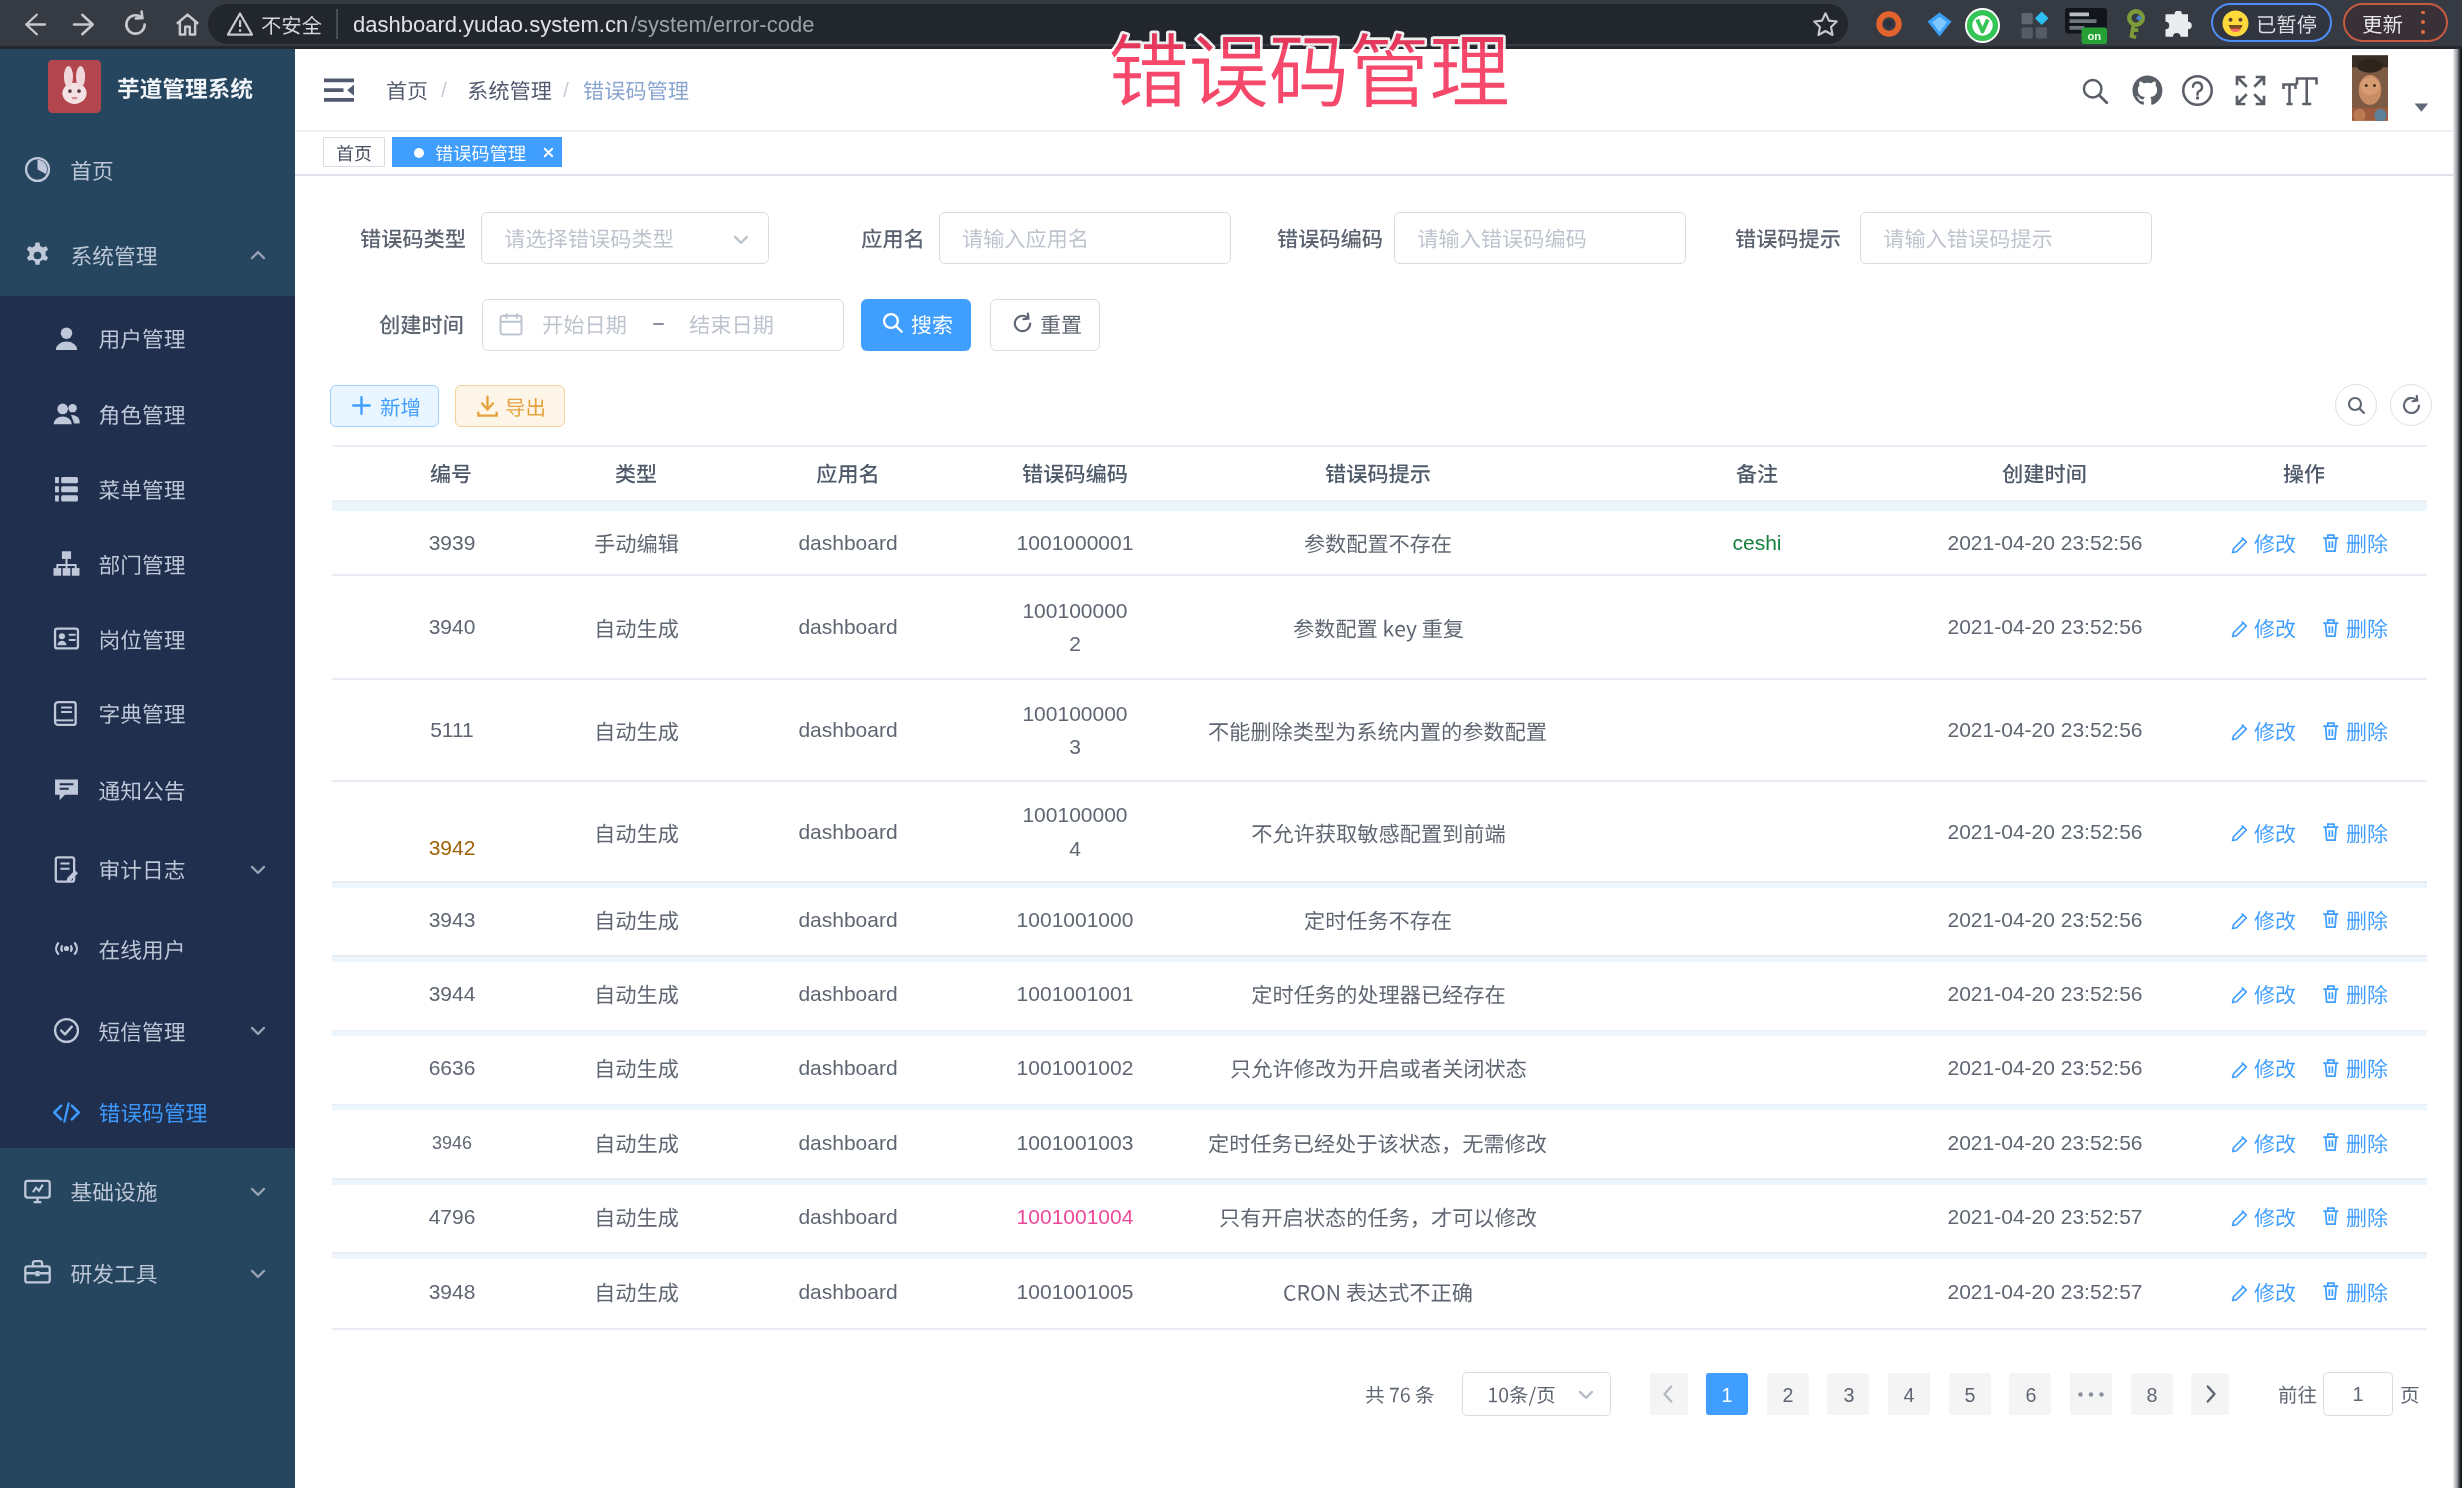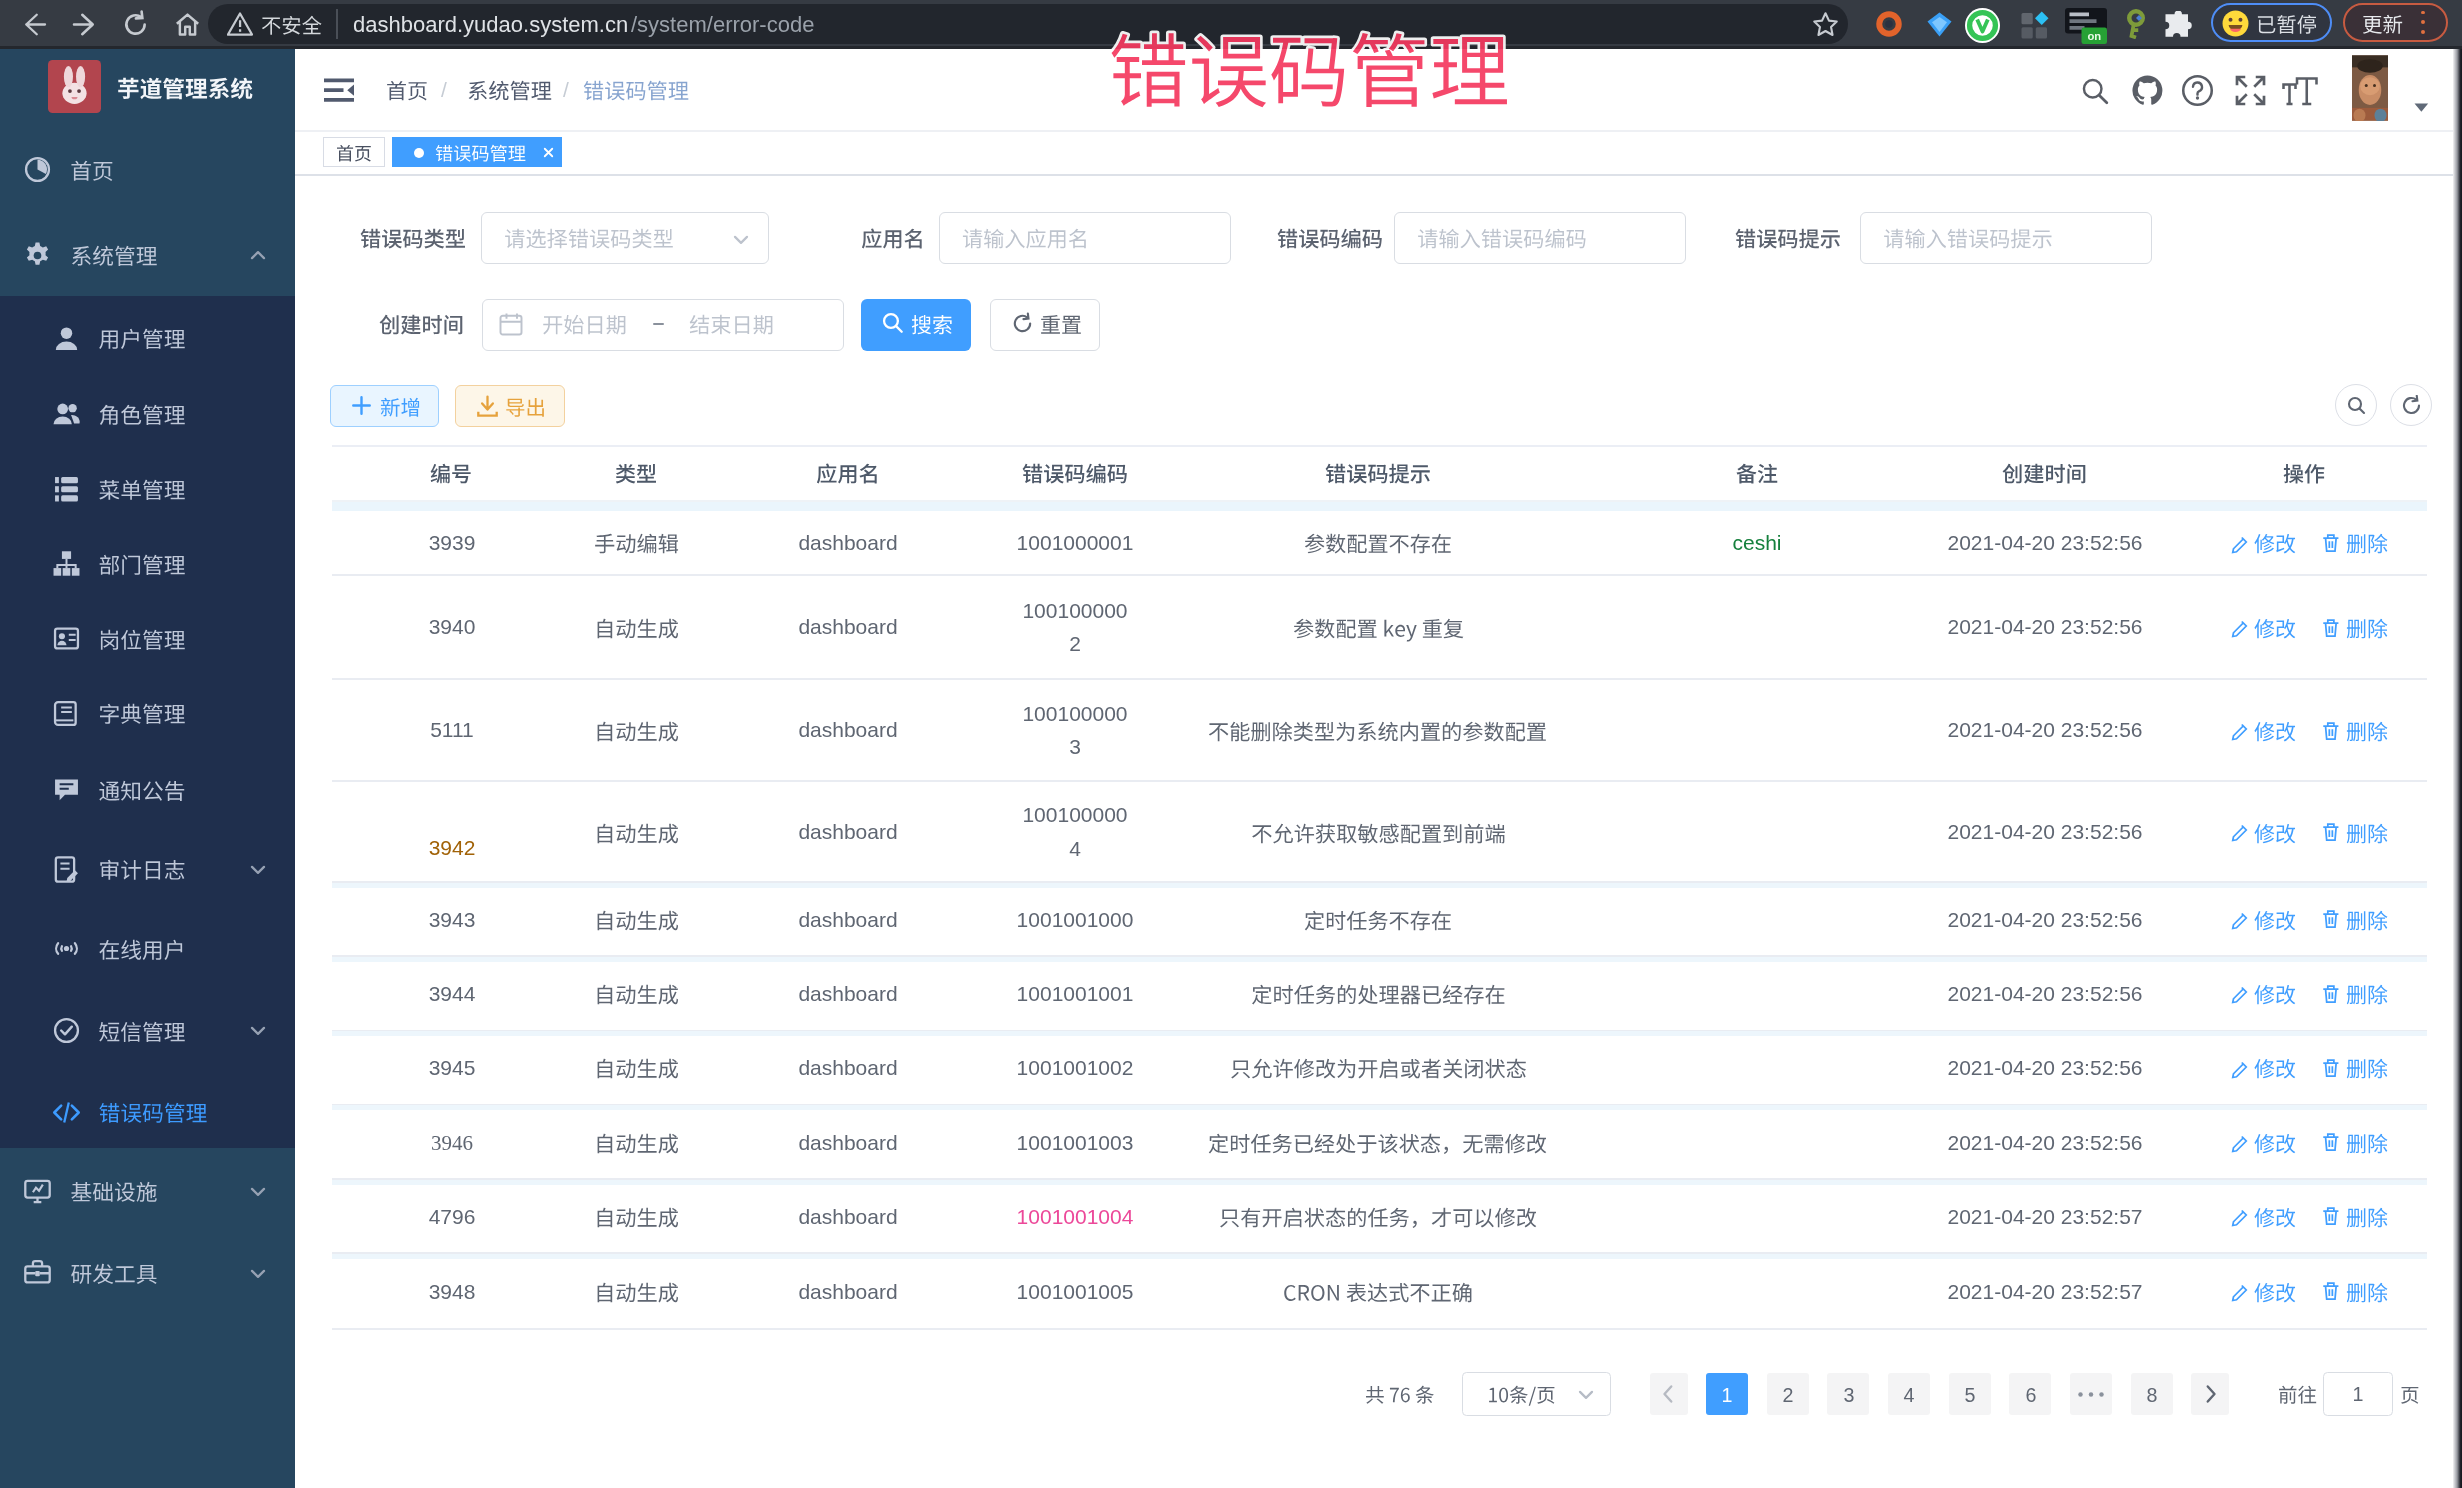--- a/index.html
+++ b/index.html
@@ -622,21 +622,21 @@
       <use href="#g46"></use>
     </svg>
 <svg class="t" style="left:2321px;top:983px" width="19.7" height="23" viewBox="0 0 26 30">
       <path d="M3 8 h20 M9 8 V4 h8 v4 M6 8 l1.5 17 h11 L20 8 M11 12 v9 M15 12 v9" stroke="#409eff" stroke-width="2.3" fill="none"></path>
     </svg>
 <svg class="t" style="left:2346px;top:984px" width="42" height="26.5" fill="#409eff" viewBox="0 0 56 35">
       <use href="#g47"></use>
     </svg>
 <div style="position:absolute;left:332px;top:1030px;width:2095px;height:1.5px;background:#e9ecf2;"></div>
 <div style="position:absolute;left:332px;top:1031px;width:2095px;height:5.3px;background:#edf6fc;"></div>
-<div class="lt" style="left:452px;top:1068px;font-weight:normal;font-size:21px;font-family:'Liberation Sans',sans-serif;color:#5f6672;transform:translate(-50%,-50%);">3945</div>
+<div class="lt" style="left:452px;top:1068px;font-weight:normal;font-size:21px;font-family:'Liberation Sans',sans-serif;color:#5f6672;transform:translate(-50%,-50%);">6636</div>
 <svg class="t" style="left:594px;top:1058px" width="85" height="26.5" fill="#5f6672" viewBox="0 0 112 35">
       <use href="#g48"></use>
     </svg>
 <div class="lt" style="left:848px;top:1068px;font-weight:normal;font-size:21px;font-family:'Liberation Sans',sans-serif;color:#5f6672;transform:translate(-50%,-50%);">dashboard</div>
 <div class="lt" style="left:1075px;top:1068px;font-weight:normal;font-size:21px;font-family:'Liberation Sans',sans-serif;color:#5f6672;transform:translate(-50%,-50%);">1001001002</div>
 <svg class="t" style="left:1230px;top:1058px" width="297" height="26.5" fill="#5f6672" viewBox="0 0 392 35">
       <use href="#g54"></use>
     </svg>
 <div class="lt" style="left:2045px;top:1068px;font-weight:normal;font-size:21px;font-family:'Liberation Sans',sans-serif;color:#5f6672;transform:translate(-50%,-50%);">2021-04-20 23:52:56</div>
 <svg class="t" style="left:2229px;top:1058px" width="21" height="21" viewBox="0 0 28 28">
@@ -646,21 +646,21 @@
       <use href="#g46"></use>
     </svg>
 <svg class="t" style="left:2321px;top:1057px" width="19.7" height="23" viewBox="0 0 26 30">
       <path d="M3 8 h20 M9 8 V4 h8 v4 M6 8 l1.5 17 h11 L20 8 M11 12 v9 M15 12 v9" stroke="#409eff" stroke-width="2.3" fill="none"></path>
     </svg>
 <svg class="t" style="left:2346px;top:1058px" width="42" height="26.5" fill="#409eff" viewBox="0 0 56 35">
       <use href="#g47"></use>
     </svg>
 <div style="position:absolute;left:332px;top:1104px;width:2095px;height:1.5px;background:#e9ecf2;"></div>
 <div style="position:absolute;left:332px;top:1105px;width:2095px;height:5.3px;background:#edf6fc;"></div>
-<div class="lt" style="left:452px;top:1143px;font-weight:normal;font-size:21px;font-family:Liberation Serif, serif;color:#5f6672;transform:translate(-50%,-50%);">3946</div>
+<div class="lt" style="left:452px;top:1143px;font-weight:normal;font-size:18px;font-family:Liberation Sans, sans-serif;color:#5f6672;transform:translate(-50%,-50%);">3946</div>
 <svg class="t" style="left:594px;top:1133px" width="85" height="26.5" fill="#5f6672" viewBox="0 0 112 35">
       <use href="#g48"></use>
     </svg>
 <div class="lt" style="left:848px;top:1143px;font-weight:normal;font-size:21px;font-family:'Liberation Sans',sans-serif;color:#5f6672;transform:translate(-50%,-50%);">dashboard</div>
 <div class="lt" style="left:1075px;top:1143px;font-weight:normal;font-size:21px;font-family:'Liberation Sans',sans-serif;color:#5f6672;transform:translate(-50%,-50%);">1001001003</div>
 <svg class="t" style="left:1208px;top:1133px" width="339" height="26.5" fill="#5f6672" viewBox="0 0 448 35">
       <use href="#g55"></use>
     </svg>
 <div class="lt" style="left:2045px;top:1143px;font-weight:normal;font-size:21px;font-family:'Liberation Sans',sans-serif;color:#5f6672;transform:translate(-50%,-50%);">2021-04-20 23:52:56</div>
 <svg class="t" style="left:2229px;top:1132px" width="21" height="21" viewBox="0 0 28 28">

